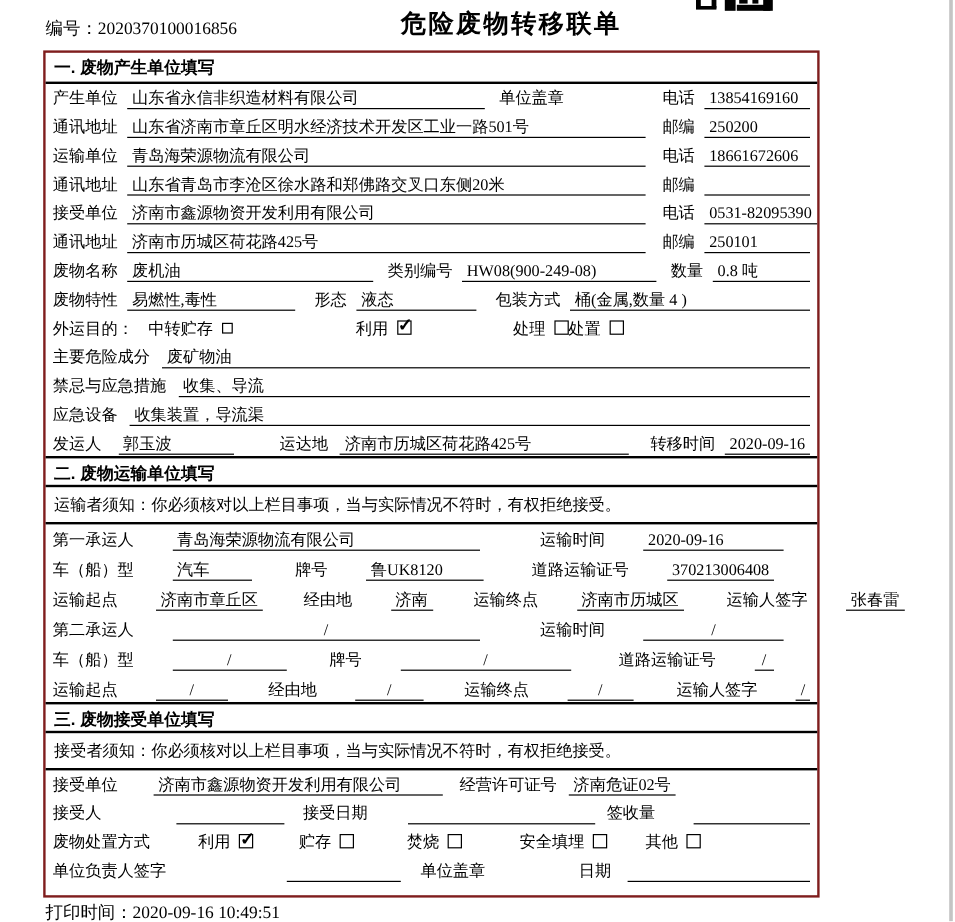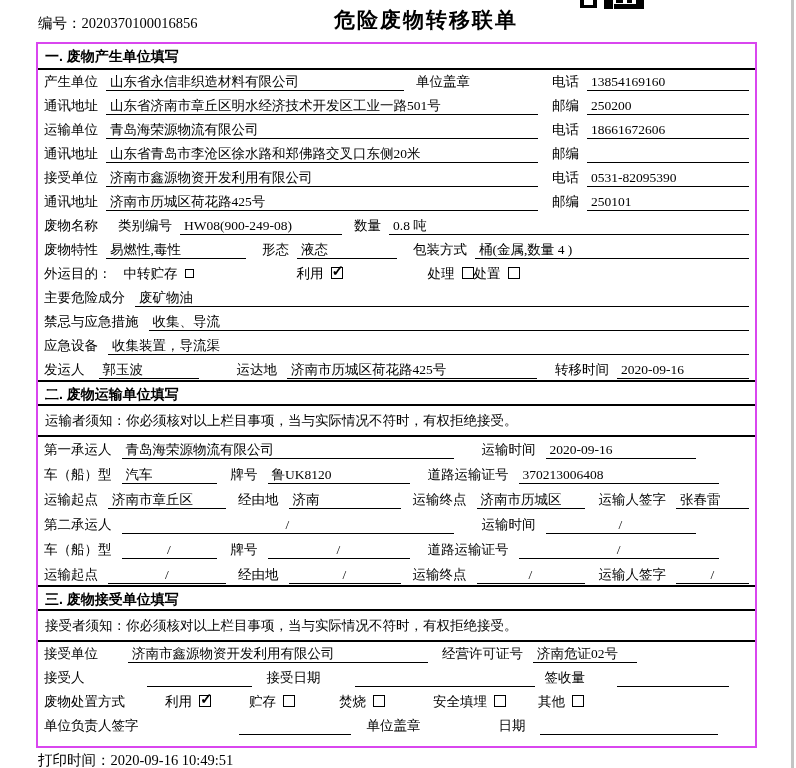--- a/index.html
+++ b/index.html
@@ -7,30 +7,30 @@
   body { font-family:"Liberation Serif","DejaVu Serif",serif; color:#000; font-size:13.5px; }
   .page { position:relative; width:796px; height:768px; overflow:hidden; background:#fff; }
   .page-edge { position:absolute; top:0; right:2px; width:3px; height:768px; background:#c4c4c4; }
 
   .serial { position:absolute; left:38px; top:14px; font-size:14.5px; white-space:nowrap; }
   .doc-title { position:absolute; left:334px; top:6px; font-size:21px; font-weight:bold; letter-spacing:2px;
                font-family:"Liberation Sans","DejaVu Sans",sans-serif; white-space:nowrap; }
   .qr-frag { position:absolute; left:580px; top:0; width:64px; height:9px; }
   .qr-frag i { position:absolute; background:#000; display:block; }
 
-  .form-table { position:absolute; left:36px; top:42px; width:721px; height:706px;
-                border:2px solid #d946ef; background:#fff; display:flex; flex-direction:column; }
+  .form-table { position:absolute; left:36px; top:42px; width:647px; height:706px;
+                border:2px solid #7f1d1d; background:#fff; display:flex; flex-direction:column; }
 
   .sec-title { flex:none; height:26px; line-height:25px; padding-left:7px; font-size:14px; font-weight:bold;
                font-family:"Liberation Sans","DejaVu Sans",sans-serif; border-bottom:2px solid #000; }
   .sec-title.mid { border-top:2px solid #000; margin-top:-2px; }
   .note-row { flex:none; height:31px; line-height:30px; padding-left:7px; border-bottom:2px solid #000; font-size:13.5px; }
 
   .row { flex:none; display:flex; align-items:flex-end; height:24px; padding:0 6px 3px 6px; }
-  .s2row { height:25px; }
+  .s2row { height:25px;gap:22px; }
   .lbl { flex:none; white-space:nowrap; }
   .val { border-bottom:1px solid #000; padding:0 4px; white-space:nowrap; min-height:17px; line-height:17px; }
   .grow { flex:1; }
   .ctr { text-align:center; }
   .lg { flex:none; width:508px; display:flex; align-items:flex-start; }
   .lg .lbl { margin-right:8px; }
   .lg .grow { margin-right:14px; }
 
   .cb { position:relative; display:inline-block; width:12px; height:12px; border:1.5px solid #000;
         vertical-align:-1px; margin-left:7px; }
@@ -114,20 +114,21 @@
       <span class="lg">
         <span class="lbl">通讯地址</span>
         <span class="val grow">济南市历城区荷花路425号</span>
       </span>
       <span class="lbl" style="margin-right:8px">邮编</span>
       <span class="val grow">250101</span>
     </div>
 
     <div class="row">
       <span class="lbl" style="margin-right:8px">废物名称</span>
+      <span class="val" style="width:205px">废机油</span>
       <span class="lbl" style="margin-left:12px;margin-right:8px">类别编号</span>
       <span class="val" style="width:162px">HW08(900-249-08)</span>
       <span class="lbl" style="margin-left:12px;margin-right:8px">数量</span>
       <span class="val grow">0.8 吨</span>
     </div>
 
     <div class="row">
       <span class="lbl" style="margin-right:8px">废物特性</span>
       <span class="val" style="width:140px">易燃性,毒性</span>
       <span class="lbl" style="margin-left:16px;margin-right:8px">形态</span>

